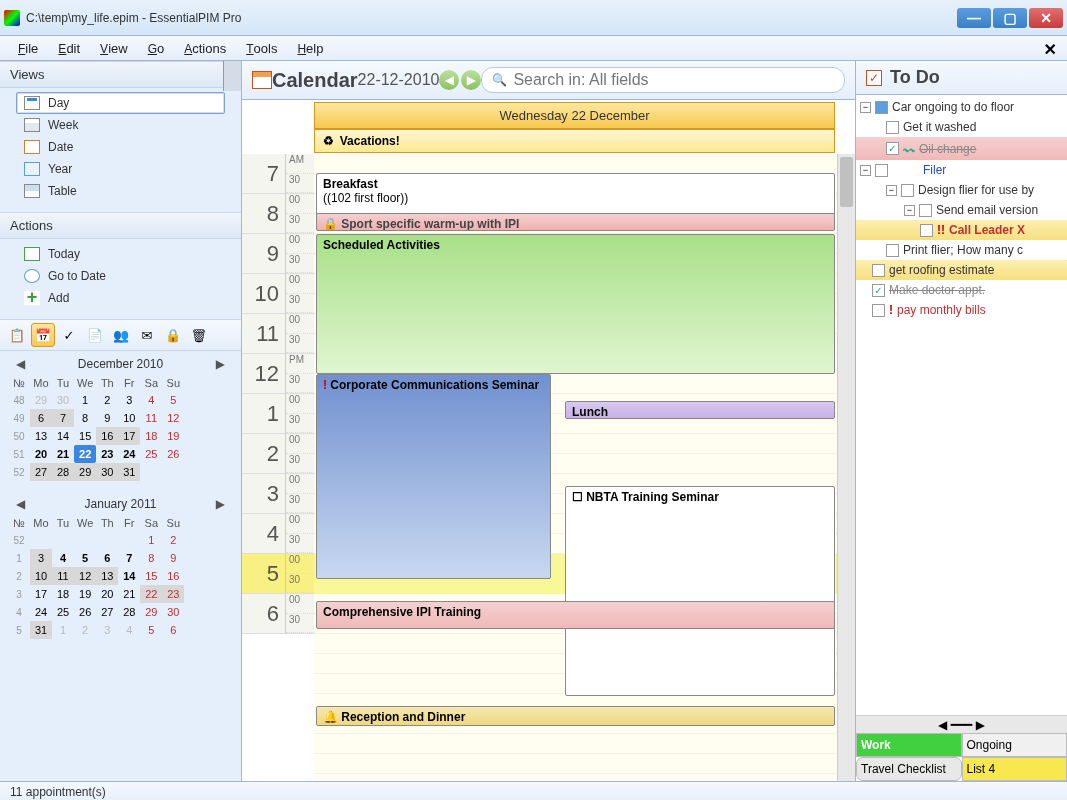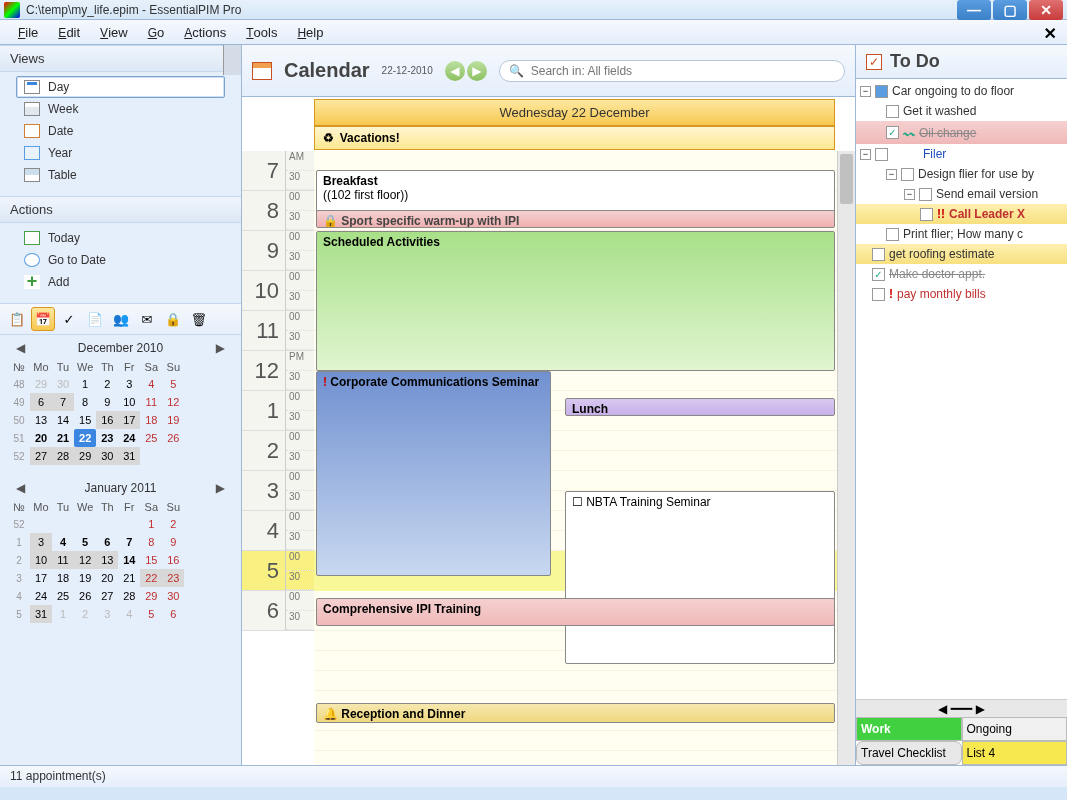--- a/index.html
+++ b/index.html
@@ -1,19 +1,19 @@
 <!DOCTYPE html>
 <html><head>
 <meta charset="utf-8">
 <style>
 * { margin: 0; padding: 0; box-sizing: border-box; font-family: Tahoma, Arial, sans-serif; font-size: 12px; }
 body { background: #d4e6f7; width: 1067px; height: 800px; overflow: hidden; }
 
 
-.titlebar { height: 20px; background: linear-gradient(#e8f1fb, #d4e6f7); display: flex; align-items: center; padding: 0 4px; border-bottom: 1px solid #a0b8d8; }
+.titlebar { height: 36px; background: linear-gradient(#e8f1fb, #d4e6f7); display: flex; align-items: center; padding: 0 4px; border-bottom: 1px solid #a0b8d8; }
 .titlebar-icon { width: 16px; height: 16px; margin-right: 6px; background: linear-gradient(135deg, #f00, #0f0, #00f); border-radius: 2px; }
 .titlebar-title { flex: 1; color: #333; font-size: 12px; }
 .win-btns { display: flex; gap: 2px; }
 .win-btn { width: 34px; height: 20px; background: linear-gradient(#5a9de0, #3b7fc8); border-radius: 3px; display: flex; align-items: center; justify-content: center; color: #fff; font-size: 14px; font-weight: bold; cursor: pointer; }
 .win-btn.close { background: linear-gradient(#e07070, #c83b3b); }
 
 
 .menubar { height: 17px; background: linear-gradient(#f5f9fd, #e5eefb); display: flex; align-items: center; padding: 12px 8px; border-bottom: 1px solid #a0b8d8; position: relative; }
 .menu-item { padding: 4px 10px; cursor: pointer; color: #222; font-size: 13px; }
 .menu-item .ul { text-decoration: underline; }
@@ -55,29 +55,29 @@
 .minical-table td { font-size: 11px; padding: 2px 0; width: 22px; height: 18px; text-align: center; cursor: pointer; }
 .minical-table td.wk { color: #999; font-size: 10px; }
 .minical-table td.other { color: #bbb; }
 .minical-table td.weekend { color: #c03030; }
 .minical-table td.highlight { background: #d8d8d8; }
 .minical-table td.today { background: #3a86e0; color: #fff; font-weight: bold; border-radius: 2px; }
 .minical-table td.bold { font-weight: bold; }
 
 
 .cal-area { flex: 1; display: flex; flex-direction: column; background: #fff; }
-.cal-header { display: flex; align-items: center; gap: 12px; padding: 14px 10px; background: linear-gradient(#f5f9fd, #e5eefb); border-bottom: 1px solid #a0b8d8; }
+.cal-header { display: flex; align-items: center; padding: 6px 10px; background: linear-gradient(#f5f9fd, #e5eefb); border-bottom: 1px solid #a0b8d8; }
 .cal-icon { width: 20px; height: 18px; border: 1px solid #c85020; background: #fff; position: relative; }
 .cal-icon::before { content: ""; position: absolute; top: 0; left: 0; right: 0; height: 5px; background: #f0a050; }
 .cal-title { font-size: 20px; font-weight: bold; color: #444; }
-.cal-date { font-size: 10px; color: #555; }
+.cal-date { font-size: 16px; color: #555; }
 .nav-arrows { display: flex; gap: 2px; }
 .nav-arrow { width: 20px; height: 20px; border-radius: 50%; background: linear-gradient(#bde0a0, #8cc060); color: #fff; display: flex; align-items: center; justify-content: center; cursor: pointer; font-size: 12px; }
 .search-box { flex: 1; display: flex; align-items: center; border: 1px solid #b8c8dc; background: #fff; border-radius: 12px; padding: 3px 10px; gap: 6px; }
-.search-box input { border: none; outline: none; flex: 1; font-size: 12px; color: #999; }
+.search-box input { border: none; outline: none; flex: 1; font-size: 16px; color: #999; }
 
 
 .day-header { background: linear-gradient(#fde8a0, #f8c850); text-align: center; padding: 5px; font-size: 13px; color: #333; border: 1px solid #d89820; margin: 2px 20px 0 72px; }
 .allday { background: linear-gradient(#fff5d0, #fde890); margin: 0 20px 1px 72px; padding: 4px 8px; border: 1px solid #d89820; display: flex; align-items: center; gap: 6px; font-weight: bold; font-size: 13px; }
 
 
 .timegrid { flex: 1; display: flex; overflow: hidden; position: relative; }
 .time-col { width: 72px; }
 .time-row { height: 40px; border-bottom: 1px solid #ddd; display: flex; background: #f5f5f0; }
 .time-hour { width: 44px; text-align: right; padding-right: 6px; font-size: 22px; color: #555; border-right: 1px solid #ccc; line-height: 40px; }
@@ -86,21 +86,21 @@
 .events-col { flex: 1; position: relative; background: repeating-linear-gradient(#fffef0, #fffef0 19px, #f5f3e0 19px, #f5f3e0 20px); margin-right: 18px; }
 .hour-highlight { position: absolute; left: 0; right: 0; background: #f8f898; z-index: 0; }
 
 .event { position: absolute; border: 1px solid #888; border-radius: 2px; padding: 3px 6px; font-size: 12px; overflow: hidden; }
 .event .title { font-weight: bold; }
 .ev-breakfast { top: 19px; left: 2px; right: 2px; height: 44px; background: #fff; }
 .ev-sport { top: 59px; left: 2px; right: 2px; height: 18px; background: linear-gradient(#f5d0d0, #f0b0b0); font-weight: bold; color: #444; }
 .ev-sched { top: 80px; left: 2px; right: 2px; height: 140px; background: linear-gradient(#a8e088, #e0f5d0); font-weight: bold; }
 .ev-corp { top: 220px; left: 2px; width: 45%; height: 205px; background: linear-gradient(#7090d0, #c8d8f0); font-weight: bold; }
 .ev-lunch { top: 247px; left: 48%; right: 2px; height: 18px; background: linear-gradient(#d8c8f0, #c8b0e8); font-weight: bold; }
-.ev-nbta { top: 340px; left: 48%; right: 2px; height: 173px; background: #fff; font-weight: normal; }
+.ev-nbta { top: 332px; left: 48%; right: 2px; height: 210px; background: #fff; font-weight: bold; }
 .ev-comp { top: 447px; left: 2px; right: 2px; height: 28px; background: linear-gradient(#f5d0d0, #f0b8b8); font-weight: bold; }
 .ev-recep { top: 552px; left: 2px; right: 2px; height: 20px; background: linear-gradient(#f5e8b0, #f0d880); font-weight: bold; }
 
 .vscroll { position: absolute; right: 0; top: 0; bottom: 0; width: 18px; background: #e8e8e8; border-left: 1px solid #ccc; }
 .vscroll-thumb { position: absolute; left: 2px; right: 2px; top: 3px; height: 50px; background: #c0c0c0; border-radius: 2px; }
 
 
 .todo-area { width: 212px; background: #fff; border-left: 1px solid #a0b8d8; display: flex; flex-direction: column; }
 .todo-header { display: flex; align-items: center; gap: 8px; padding: 6px 10px; background: linear-gradient(#f5f9fd, #e5eefb); border-bottom: 1px solid #a0b8d8; }
 .todo-header-icon { width: 16px; height: 16px; border: 1px solid #c85020; background: #fff; display: flex; align-items: center; justify-content: center; color: #c85020; }

